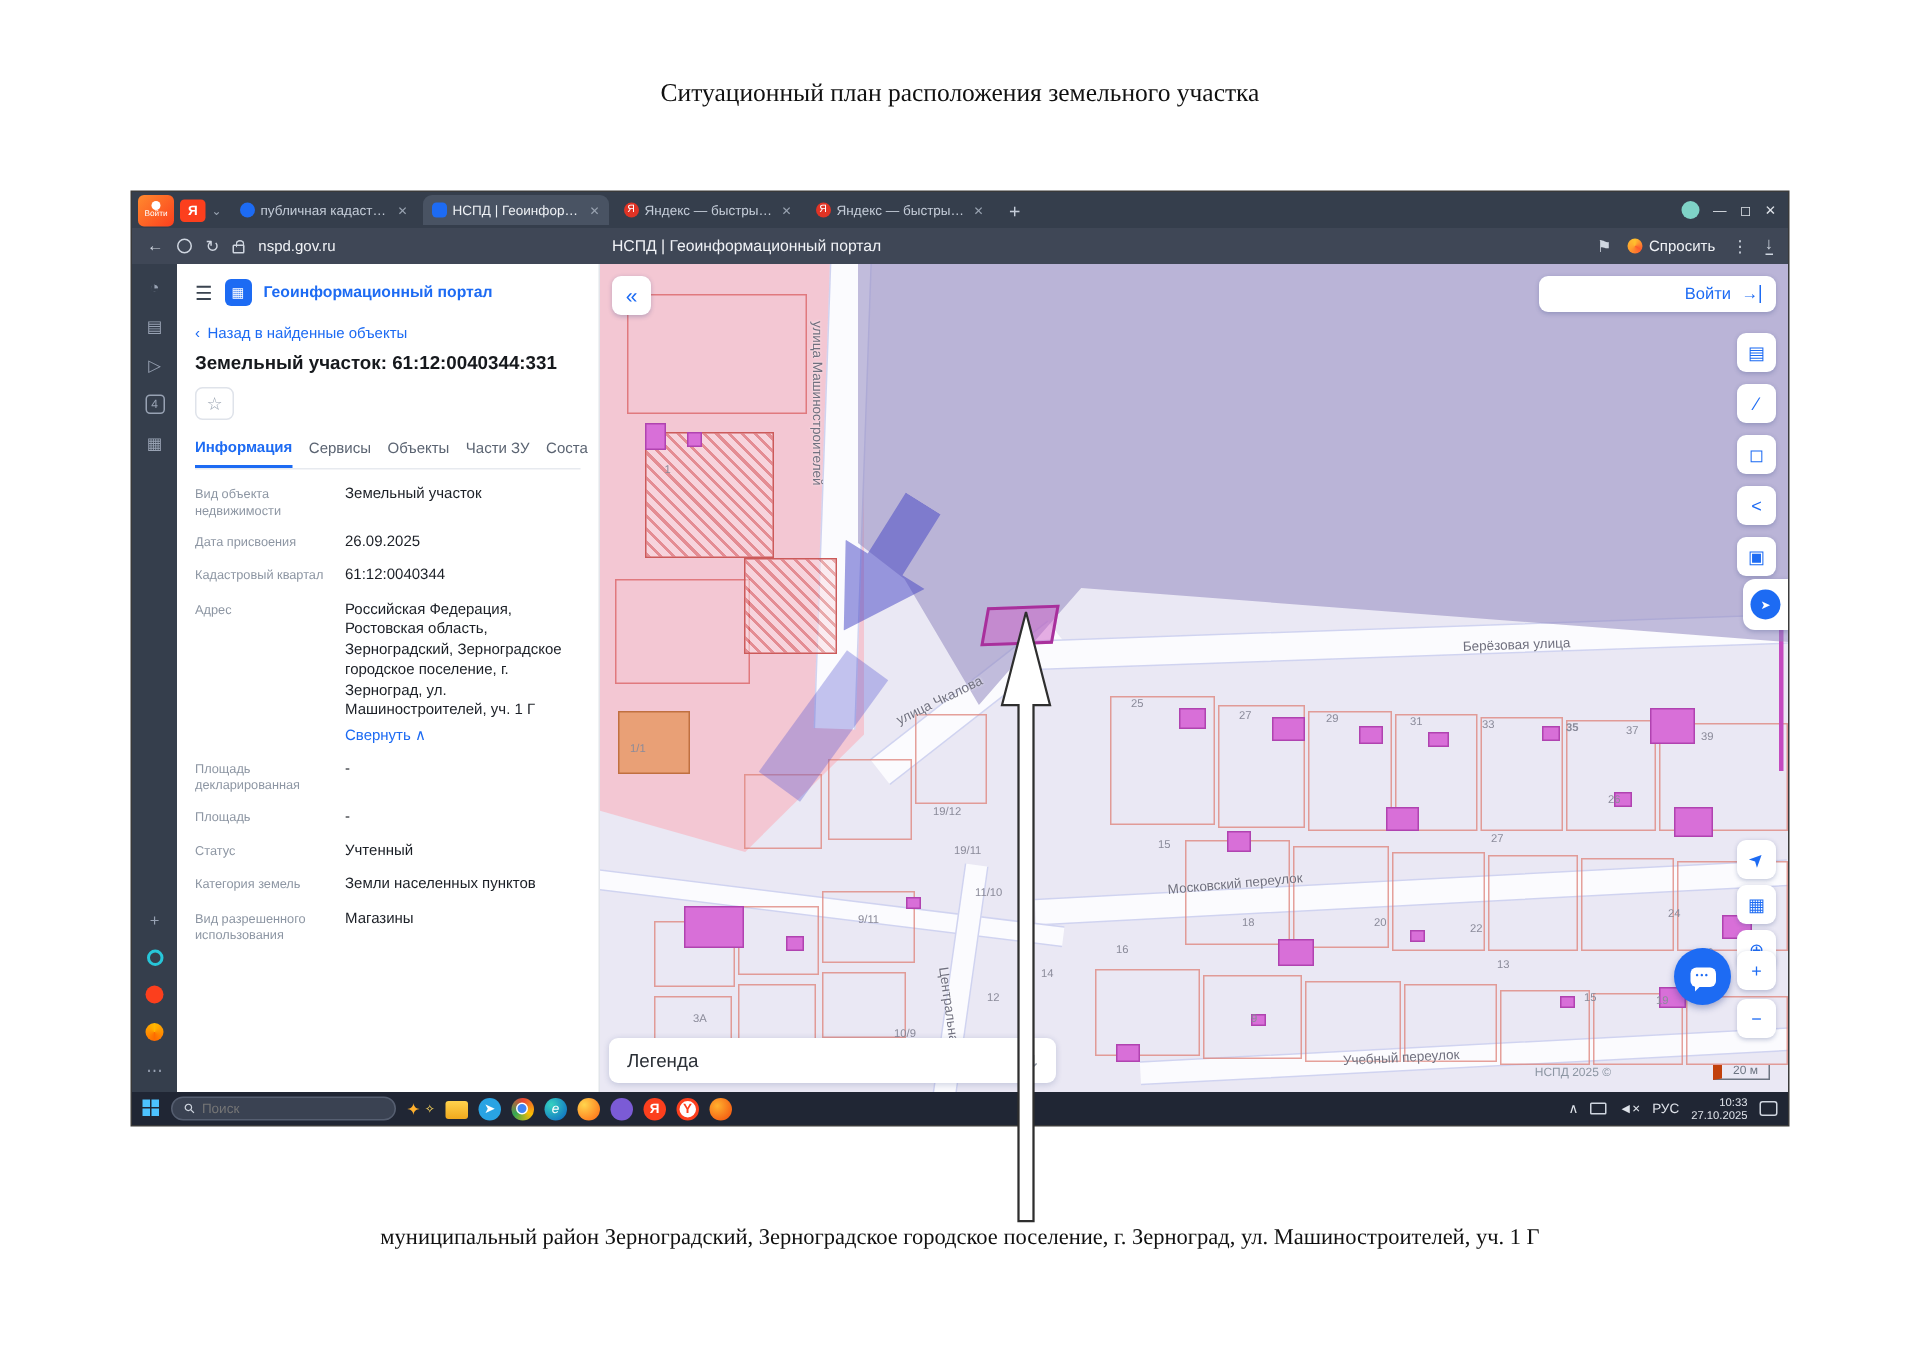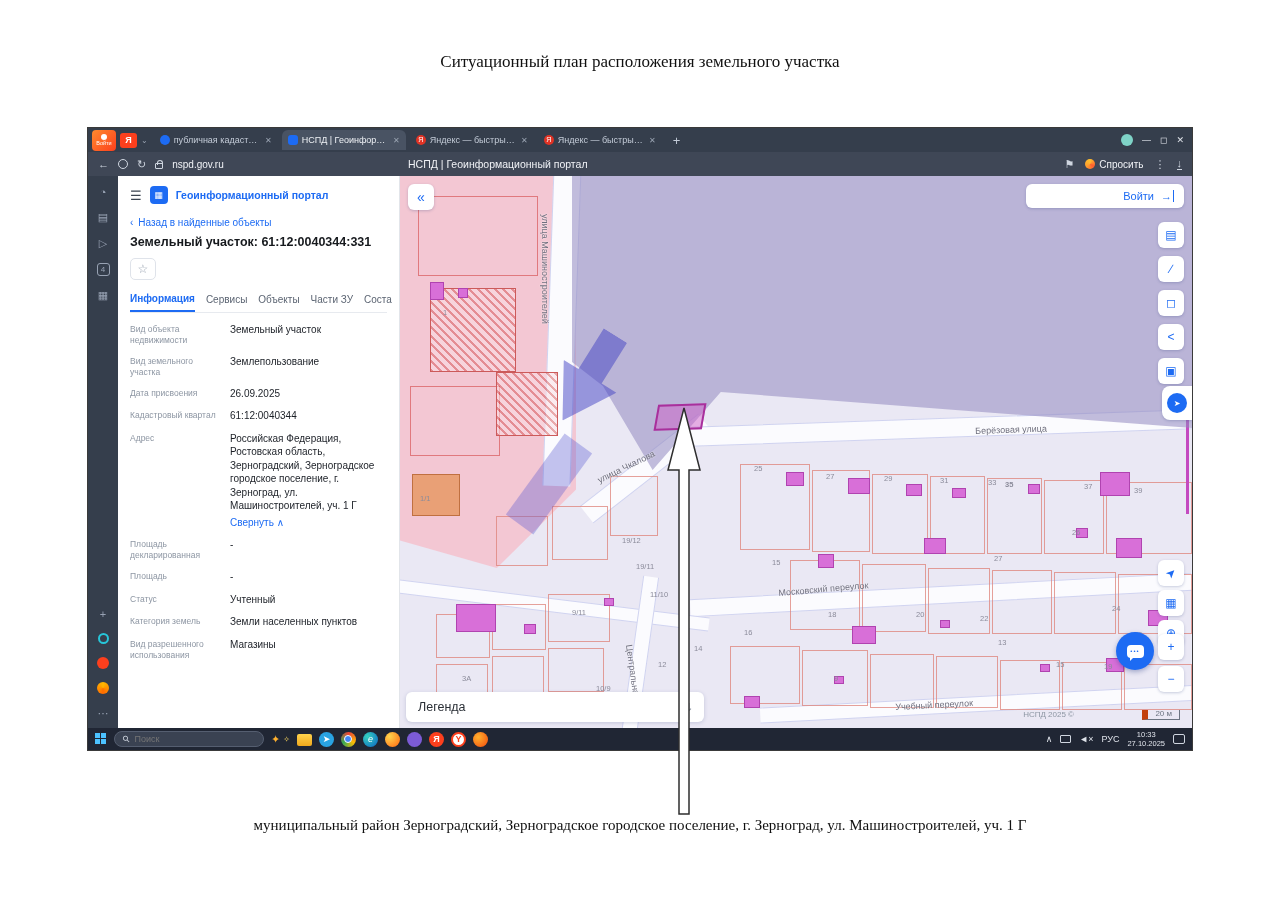--- a/index.html
+++ b/index.html
@@ -120,21 +120,21 @@
   .a-chrome{background:conic-gradient(#ea4335,#fbbc05,#34a853,#ea4335);border-radius:50%;position:relative}
   .a-chrome:after{content:"";width:6px;height:6px;border-radius:50%;background:#4285f4;border:1px solid #fff;position:absolute;left:3.5px;top:3.5px}
   .a-edge{background:radial-gradient(circle at 30% 30%,#35d2c0,#0b62c4);border-radius:50%;font-style:italic}
   .a-ff{background:radial-gradient(circle at 30% 30%,#ffd54d,#ff6611);border-radius:50%}
   .a-purp{background:#7b5bd6;border-radius:50%}
   .a-ya{background:#fc3f1d;border-radius:50%;font-weight:bold}
   .a-y2{background:#fff;color:#fc3f1d;border-radius:50%;font-weight:bold;border:2px solid #fc3f1d}
   .a-flame{background:radial-gradient(circle at 35% 35%,#ffb12e,#f2490c);border-radius:50%}
   .tray{margin-left:auto;display:flex;align-items:center;gap:8px;color:#dfe3ea;font-size:9px}
   .disp{width:11px;height:8px;border:1px solid #cfd5df;border-radius:1px}
-  .clock{text-align:center;font-size:7.5px;line-height:1.25}
+  .clock{text-align:right;font-size:7.5px;line-height:1.25}
   .notif{width:12px;height:10px;border:1px solid #cfd5df;border-radius:2px}
 
   .pointer{position:absolute;left:658px;top:400px;z-index:50}
   .pointer polygon{fill:#fff;stroke:#2e2e2e;stroke-width:1.5}
 </style>
 </head>
 <body>
 
 <div class="doc-title">Ситуационный план расположения земельного участка</div>
 
@@ -232,24 +232,20 @@
           <span class="ptab active">Информация</span>
           <span class="ptab">Сервисы</span>
           <span class="ptab">Объекты</span>
           <span class="ptab">Части ЗУ</span>
           <span class="ptab">Соста</span>
         </div>
       <div class="fields" id="fields">
           <div class="frow">
             <div class="flabel">Вид объекта недвижимости</div>
             <div class="fvalue">Земельный участок</div>
-          </div>
-          <div class="frow">
-            <div class="flabel">Вид земельного участка</div>
-            <div class="fvalue">Землепользование</div>
           </div>
           <div class="frow">
             <div class="flabel">Дата присвоения</div>
             <div class="fvalue">26.09.2025</div>
           </div>
           <div class="frow">
             <div class="flabel">Кадастровый квартал</div>
             <div class="fvalue">61:12:0040344</div>
           </div>
           <div class="frow">
@@ -376,21 +372,21 @@
           <span class="pnum" style="left: 294px; top: 468px;">14</span>
           <span class="pnum" style="left: 258px; top: 484px;">12</span>
           <span class="pnum" style="left: 62px; top: 498px;">3А</span>
           <span class="pnum" style="left: 196px; top: 508px;">10/9</span>
           <span class="pnum" style="left: 372px; top: 382px;">15</span>
           <span class="pnum" style="left: 354px; top: 288px;">25</span>
           <span class="pnum" style="left: 426px; top: 296px;">27</span>
           <span class="pnum" style="left: 484px; top: 298px;">29</span>
           <span class="pnum" style="left: 540px; top: 300px;">31</span>
           <span class="pnum" style="left: 588px; top: 302px;">33</span>
-          <span class="pnum" style="left: 605px; top: 304px; font-weight: bold;">35</span>
+          <span class="pnum" style="left: 644px; top: 304px; font-weight: bold;">35</span>
           <span class="pnum" style="left: 684px; top: 306px;">37</span>
           <span class="pnum" style="left: 734px; top: 310px;">39</span>
           <span class="pnum" style="left: 672px; top: 352px;">26</span>
           <span class="pnum" style="left: 594px; top: 378px;">27</span>
           <span class="pnum" style="left: 428px; top: 434px;">18</span>
           <span class="pnum" style="left: 516px; top: 434px;">20</span>
           <span class="pnum" style="left: 580px; top: 438px;">22</span>
           <span class="pnum" style="left: 712px; top: 428px;">24</span>
           <span class="pnum" style="left: 734px; top: 454px;">26</span>
           <span class="pnum" style="left: 434px; top: 498px;">9</span>

